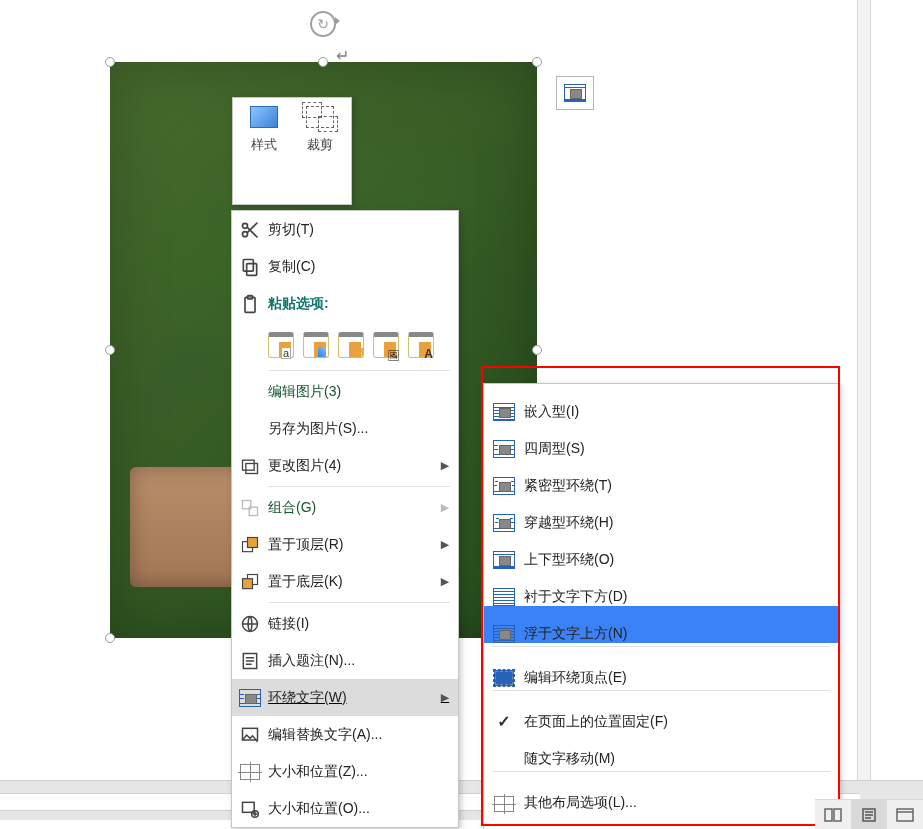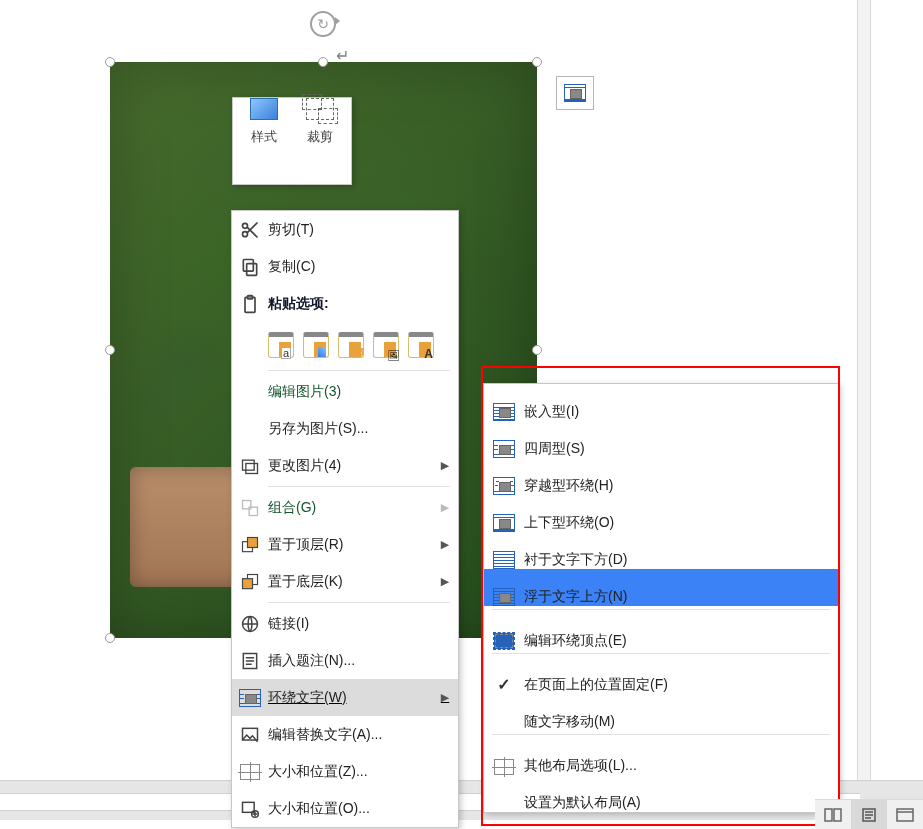--- a/index.html
+++ b/index.html
@@ -135,26 +135,27 @@
       align-items: center;
       justify-content: center;
       gap: 1px;
     }
     
     .minitb {
       position: absolute;
       left: 232px;
       top: 97px;
       width: 120px;
-      height: 88px;
+      height: 108px;
       background: #fff;
       border: 1px solid #c7c7c7;
       box-shadow: 2px 2px 6px rgba(0,0,0,0.22);
       display: flex;
       justify-content: space-evenly;
+      padding-top: 8px;
     }
     .minitb > div {
       width: 50px;
       display: flex;
       flex-direction: column;
       align-items: center;
       gap: 8px;
       font-size: 13px;
       color: #444;
     }
@@ -177,21 +178,21 @@
     .ctx .row .iconcell {
       width: 36px;
       display: flex;
       justify-content: center;
       color: #505050;
     }
     .ctx .row .txt {
       flex: 1;
       color: #222;
     }
-    .ctx .row.hdr .txt { font-weight: bold; color: #0f172a; }
+    .ctx .row.hdr .txt { font-weight: bold; color: #0f766e; }
     .ctx .row.disabled .txt { color: #14532d; }
     .ctx .row.disabled .iconcell { color: #bbb; }
     .ctx .row .arrow {
       color: #555;
       width: 10px; text-align:center; font-size: 11px;
     }
     .ctx .paste-row {
       height: 46px;
       padding-left: 36px;
       padding-right: 8px;
@@ -473,20 +474,26 @@
       <span class="iconcell">
           <span class="wrapIcon inl box"></span>
         </span>
       <span class="txt">嵌入型(I)</span>
     </div>
     <div class="row">
       <span class="iconcell">
           <span class="wrapIcon sq box"></span>
         </span>
       <span class="txt">四周型(S)</span>
+    </div>
+    <div class="row">
+      <span class="iconcell">
+          <span class="wrapIcon tight box"></span>
+        </span>
+      <span class="txt">紧密型环绕(T)</span>
     </div>
     <div class="row">
       <span class="iconcell">
           <span class="wrapIcon thru box"></span>
         </span>
       <span class="txt">穿越型环绕(H)</span>
     </div>
     <div class="row">
       <span class="iconcell">
           <span class="wrapIcon tb box"></span>

